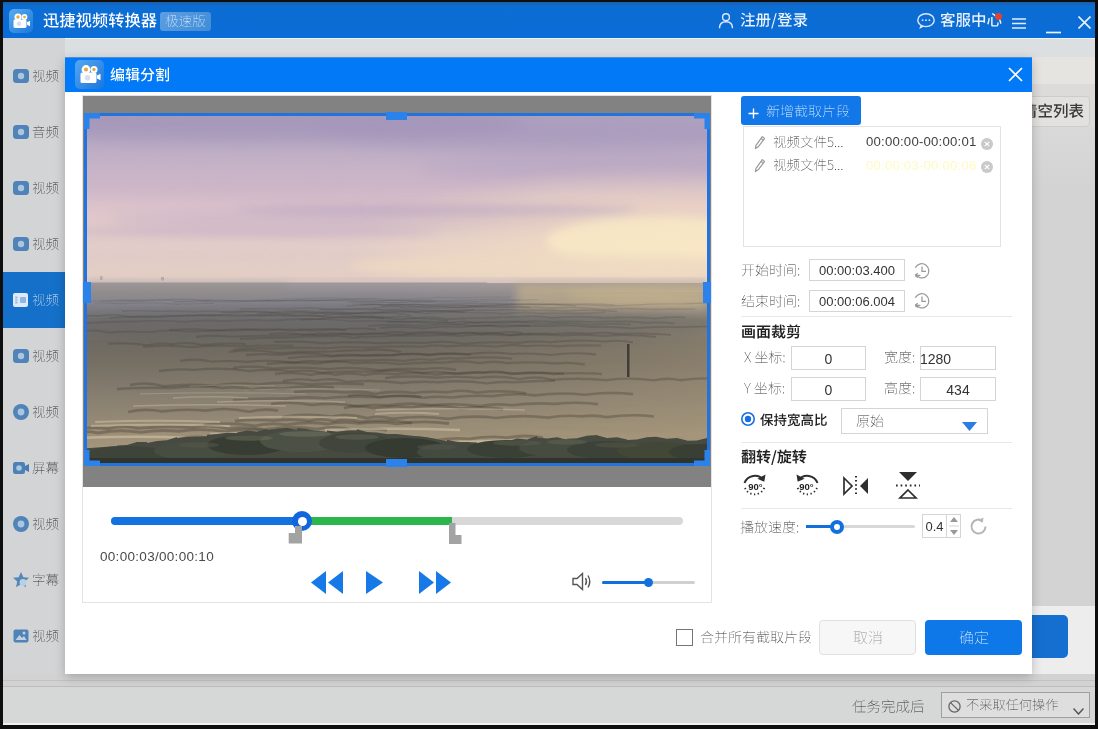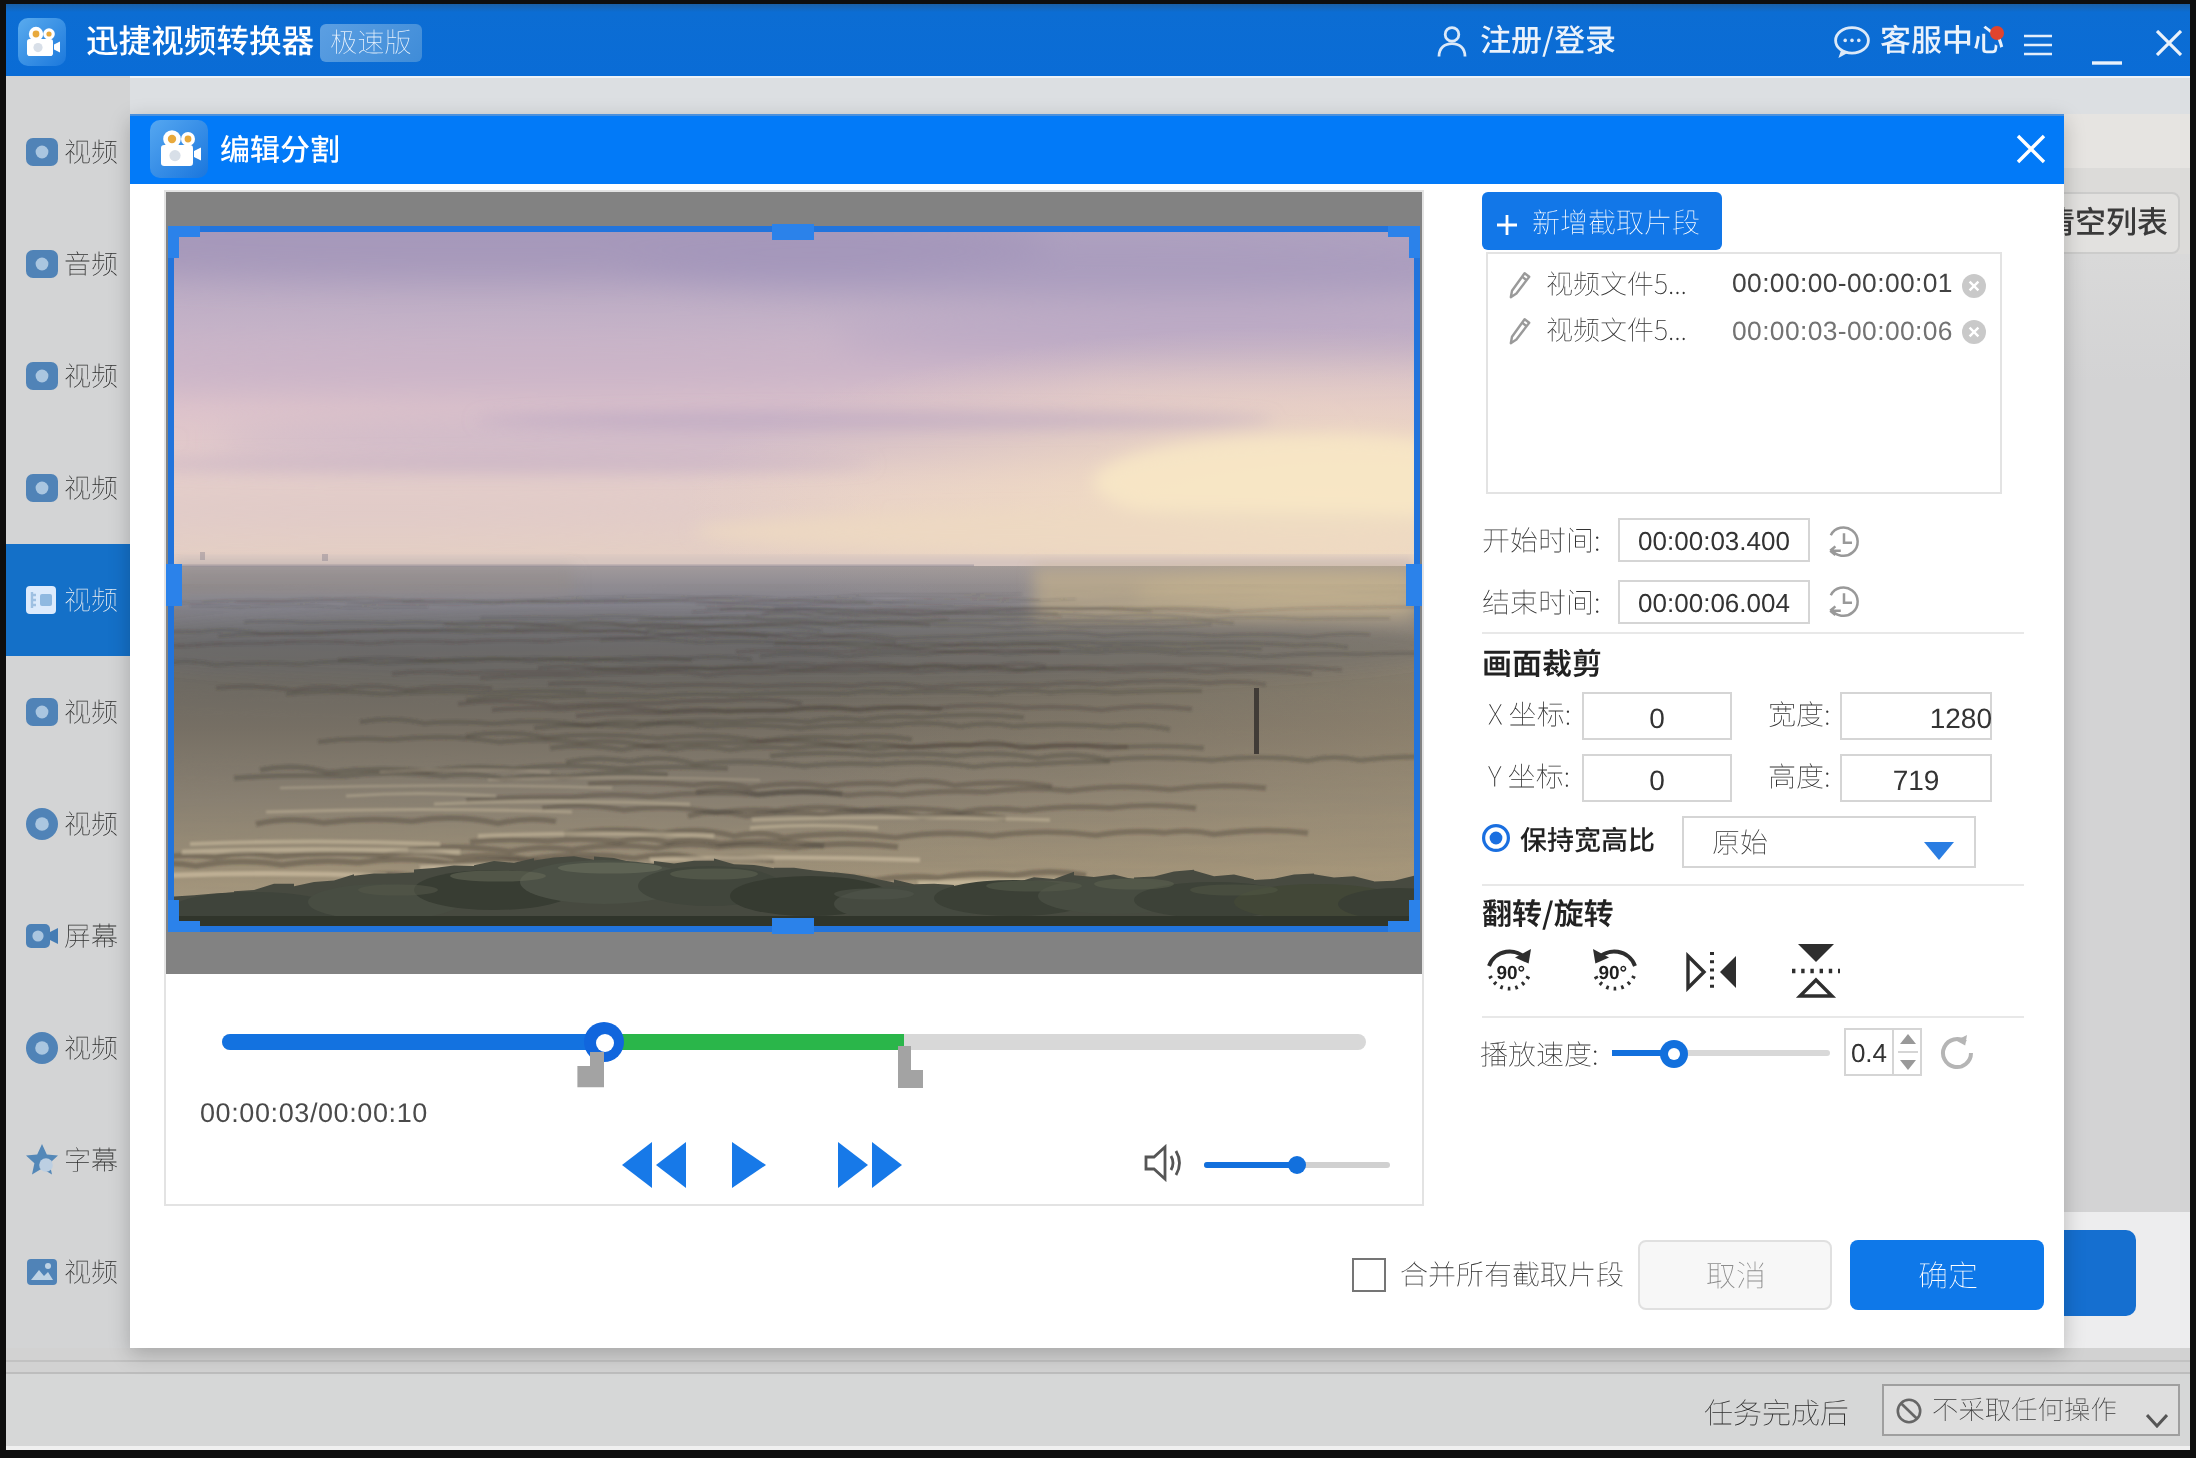--- a/index.html
+++ b/index.html
@@ -484,21 +484,21 @@
       <g fill="none" stroke="#9a9a9a" stroke-width="1.2">
         <path d="M8.3 1.6 L10.6 3.4 L4.2 11.8 L1.4 13.6 L2.0 10.4 Z" stroke-linejoin="round"></path>
         <path d="M7 3.3 L9.3 5.1"></path>
       </g>
     </svg></div>
 <div class="abs" style="left:773px;top:158.0px">
     <svg width="70" height="16" viewBox="0 -11.9 70 16" style="display:block;overflow:visible">
       <path d="M6.3 -10.5H11.9V-3.3H11.6V-10.1H6.7V-3.3H6.3ZM9.2 -3.7H9.6V-0.1Q9.6 0.2 9.7 0.3Q9.8 0.4 10.2 0.4H11.7Q12 0.4 12.2 0.2Q12.3 0 12.4 -0.5Q12.4 -1 12.5 -2.1Q12.6 -2 12.7 -2Q12.8 -1.9 12.9 -1.9Q12.8 -0.8 12.7 -0.2Q12.6 0.3 12.4 0.5Q12.2 0.7 11.7 0.7H10.2Q9.6 0.7 9.4 0.6Q9.2 0.4 9.2 -0.1ZM8.8 -8.9H9.2V-5.7Q9.2 -4.9 9.1 -4Q8.9 -3.1 8.5 -2.2Q8.1 -1.3 7.3 -0.5Q6.5 0.3 5.2 1Q5.2 0.9 5.2 0.9Q5.1 0.8 5.1 0.7Q5 0.7 5 0.6Q6.3 -0 7 -0.8Q7.8 -1.6 8.2 -2.4Q8.6 -3.2 8.7 -4.1Q8.8 -4.9 8.8 -5.7ZM1 -8.8H4.9V-8.4H1ZM2.9 -5.5 3.3 -5.9V0.9H2.9ZM3.3 -5.9Q3.4 -5.8 3.7 -5.4Q4 -5.1 4.3 -4.8Q4.7 -4.4 4.9 -4.1Q5.2 -3.8 5.3 -3.6L5 -3.3Q4.9 -3.5 4.6 -3.8Q4.4 -4.1 4 -4.5Q3.7 -4.9 3.5 -5.2Q3.2 -5.5 3 -5.7ZM4.8 -8.8H4.9L5 -8.9L5.2 -8.7Q4.8 -7.6 4.1 -6.6Q3.4 -5.5 2.6 -4.7Q1.8 -3.8 1 -3.2Q1 -3.3 0.9 -3.3Q0.9 -3.4 0.8 -3.4Q0.7 -3.5 0.7 -3.5Q1.5 -4.1 2.3 -4.9Q3.1 -5.8 3.8 -6.7Q4.4 -7.7 4.8 -8.7ZM2.4 -11 2.7 -11.2Q3.1 -10.8 3.5 -10.3Q3.9 -9.9 4.1 -9.5L3.7 -9.2Q3.6 -9.6 3.2 -10.1Q2.8 -10.6 2.4 -11Z M20.6 -10.4H26.2V-10H20.6ZM23.4 -10.2 23.8 -10.1Q23.7 -9.6 23.5 -9Q23.3 -8.4 23.1 -8L22.7 -8.2Q22.9 -8.6 23.1 -9.2Q23.3 -9.8 23.4 -10.2ZM21 -8.3H25.7V-1.9H25.3V-7.9H21.4V-1.9H21ZM23.2 -7.1H23.6Q23.6 -5.5 23.5 -4.4Q23.4 -3.2 23.2 -2.3Q23 -1.4 22.6 -0.8Q22.2 -0.2 21.5 0.2Q20.8 0.7 19.7 1Q19.7 0.9 19.6 0.8Q19.5 0.7 19.5 0.7Q20.5 0.4 21.2 -0Q21.8 -0.4 22.2 -1Q22.6 -1.6 22.8 -2.5Q23 -3.3 23.1 -4.4Q23.2 -5.6 23.2 -7.1ZM23.4 -1.3 23.7 -1.6Q24.2 -1.3 24.7 -0.8Q25.2 -0.4 25.7 -0Q26.1 0.4 26.4 0.7L26.1 1Q25.9 0.7 25.4 0.3Q24.9 -0.1 24.4 -0.6Q23.9 -1 23.4 -1.3ZM17.6 -9.3H19.9V-8.9H17.6ZM14.2 -6.8H20.2V-6.4H14.2ZM17.3 -11.2H17.7V-6.6H17.3ZM15.4 -10H15.8V-6.6H15.4ZM19.6 -5.2 20 -5.1Q19.6 -3.7 18.9 -2.5Q18.2 -1.4 17.2 -0.5Q16.1 0.4 14.7 1Q14.7 0.9 14.6 0.8Q14.5 0.8 14.4 0.7Q15.8 0.1 16.8 -0.7Q17.9 -1.6 18.5 -2.7Q19.2 -3.8 19.6 -5.2ZM15.7 -5.3 16.1 -5.2Q15.8 -4.4 15.4 -3.6Q15 -2.8 14.6 -2.3Q14.5 -2.3 14.5 -2.3Q14.4 -2.4 14.3 -2.4Q14.3 -2.5 14.2 -2.5Q14.7 -3.1 15.1 -3.8Q15.4 -4.5 15.7 -5.3ZM17.2 -6.5H17.6V-2.3H17.2Z M37.2 -8.6 37.6 -8.4Q36.7 -6 35.4 -4.2Q34 -2.4 32.2 -1.2Q30.3 0.1 27.9 0.9Q27.9 0.9 27.8 0.8Q27.8 0.7 27.7 0.6Q27.7 0.6 27.6 0.5Q30.1 -0.3 31.9 -1.5Q33.7 -2.7 35.1 -4.5Q36.4 -6.2 37.2 -8.6ZM30.2 -8.5Q31 -6.3 32.4 -4.5Q33.8 -2.7 35.7 -1.4Q37.5 -0.1 39.9 0.5Q39.9 0.6 39.8 0.6Q39.7 0.7 39.7 0.7Q39.6 0.8 39.6 0.9Q37.2 0.2 35.3 -1.1Q33.5 -2.4 32.1 -4.3Q30.7 -6.1 29.8 -8.4ZM27.8 -8.7H39.8V-8.3H27.8ZM32.9 -11.1 33.2 -11.2Q33.6 -10.8 33.9 -10.2Q34.3 -9.6 34.4 -9.2L34 -9Q33.9 -9.4 33.5 -10Q33.2 -10.6 32.9 -11.1Z M48.9 -11.1H49.3V1H48.9ZM46.5 -10.6 46.9 -10.5Q46.7 -9.6 46.5 -8.6Q46.2 -7.7 45.9 -7Q45.5 -6.2 45.1 -5.5Q45.1 -5.6 45 -5.6Q45 -5.7 44.9 -5.7Q44.9 -5.8 44.8 -5.8Q45.2 -6.4 45.6 -7.1Q45.9 -7.9 46.1 -8.8Q46.4 -9.7 46.5 -10.6ZM46.3 -8.3H52.6V-7.9H46.2ZM44.8 -4.3H53.2V-3.9H44.8ZM44.5 -11.2 44.8 -11.1Q44.4 -9.9 43.9 -8.8Q43.3 -7.8 42.7 -6.8Q42.1 -5.9 41.4 -5.1Q41.4 -5.2 41.3 -5.2Q41.3 -5.3 41.2 -5.4Q41.2 -5.4 41.1 -5.5Q41.8 -6.2 42.4 -7.1Q43 -8 43.5 -9Q44.1 -10.1 44.5 -11.2ZM43.1 -7.9 43.4 -8.3 43.5 -8.3V0.9H43.1Z M57.3 0.2Q56.6 0.2 56 -0Q55.5 -0.2 55.1 -0.5Q54.7 -0.8 54.4 -1.1L54.7 -1.5Q55 -1.2 55.3 -0.9Q55.7 -0.6 56.2 -0.4Q56.7 -0.3 57.4 -0.3Q58 -0.3 58.6 -0.6Q59.1 -1 59.5 -1.6Q59.8 -2.3 59.8 -3.1Q59.8 -4.3 59.2 -5.1Q58.5 -5.8 57.4 -5.8Q56.8 -5.8 56.4 -5.6Q56 -5.4 55.6 -5.2L55.2 -5.4L55.5 -9.8H59.8V-9.4H56L55.7 -5.8Q56 -6 56.5 -6.1Q56.9 -6.3 57.4 -6.3Q58.2 -6.3 58.9 -5.9Q59.5 -5.6 59.9 -4.9Q60.3 -4.2 60.3 -3.1Q60.3 -2.1 59.9 -1.3Q59.4 -0.6 58.8 -0.2Q58.1 0.2 57.3 0.2Z M62.6 0.2Q62.4 0.2 62.2 0Q62 -0.1 62 -0.4Q62 -0.7 62.2 -0.9Q62.4 -1 62.6 -1Q62.8 -1 63 -0.9Q63.1 -0.7 63.1 -0.4Q63.1 -0.1 63 0Q62.8 0.2 62.6 0.2Z M65.7 0.2Q65.5 0.2 65.3 0Q65.2 -0.1 65.2 -0.4Q65.2 -0.7 65.3 -0.9Q65.5 -1 65.7 -1Q65.9 -1 66.1 -0.9Q66.3 -0.7 66.3 -0.4Q66.3 -0.1 66.1 0Q65.9 0.2 65.7 0.2Z M68.8 0.2Q68.6 0.2 68.5 0Q68.3 -0.1 68.3 -0.4Q68.3 -0.7 68.5 -0.9Q68.6 -1 68.8 -1Q69 -1 69.2 -0.9Q69.4 -0.7 69.4 -0.4Q69.4 -0.1 69.2 0Q69 0.2 68.8 0.2Z" fill="#333333"></path>
     </svg>
   </div>
-<div class="abs" style="left:866px;top:157.5px;font-size:13.2px;color:#737373;letter-spacing:0.2px">00:00:03-00:00:06</div>
+<div class="abs" style="left:866px;top:157.5px;font-size:13.2px;color:#fef9c3;letter-spacing:0.2px">00:00:03-00:00:06</div>
 <div class="abs" style="left:981px;top:159.0px"><svg width="12" height="12" viewBox="0 0 12 12">
       <circle cx="6" cy="6" r="6" fill="#c9c9c9"></circle>
       <path d="M3.8 3.8 L8.2 8.2 M8.2 3.8 L3.8 8.2" stroke="#fff" stroke-width="1.2"></path>
     </svg></div>
 <div class="abs" style="left:741px;top:263.2px">
     <svg width="59" height="17" viewBox="0 -12.3 59 17" style="display:block;overflow:visible">
       <path d="M1.4 -10.6H12.7V-10.2H1.4ZM0.8 -5.6H13.2V-5.2H0.8ZM9.4 -10.5H9.8V1H9.4ZM4.4 -10.5H4.8V-6.4Q4.8 -5.4 4.7 -4.4Q4.6 -3.4 4.2 -2.4Q3.9 -1.5 3.1 -0.6Q2.4 0.3 1.2 1Q1.2 1 1.1 0.9Q1.1 0.9 1 0.8Q1 0.8 0.9 0.7Q2.1 -0 2.8 -0.9Q3.5 -1.7 3.8 -2.6Q4.2 -3.5 4.3 -4.5Q4.4 -5.5 4.4 -6.4Z M20.9 -0.1H26.3V0.3H20.9ZM20.7 -4.5H26.5V0.9H26.1V-4.1H21.1V1H20.7ZM24.6 -9.4 24.9 -9.5Q25.4 -8.9 25.9 -8.2Q26.3 -7.5 26.7 -6.9Q27.1 -6.2 27.4 -5.7L27 -5.5Q26.8 -6 26.4 -6.7Q26 -7.4 25.5 -8.1Q25.1 -8.8 24.6 -9.4ZM20 -6Q20 -6 19.9 -6.1Q19.9 -6.2 19.9 -6.3Q19.8 -6.4 19.8 -6.5Q20 -6.5 20.2 -6.7Q20.4 -7 20.7 -7.4Q20.9 -7.6 21.2 -8Q21.4 -8.4 21.8 -9Q22.2 -9.6 22.6 -10.3Q22.9 -11 23.3 -11.7L23.7 -11.5Q23.2 -10.5 22.6 -9.6Q22.1 -8.7 21.5 -7.8Q21 -7 20.4 -6.3V-6.3Q20.4 -6.3 20.3 -6.3Q20.2 -6.2 20.2 -6.2Q20.1 -6.1 20 -6.1Q20 -6 20 -6ZM20 -6V-6.4L20.4 -6.6L26.6 -6.9Q26.6 -6.8 26.6 -6.7Q26.7 -6.6 26.7 -6.6Q24.9 -6.4 23.7 -6.3Q22.5 -6.3 21.8 -6.2Q21.1 -6.2 20.7 -6.1Q20.4 -6.1 20.2 -6.1Q20 -6 20 -6ZM15.2 -3.9Q15.4 -4.6 15.7 -5.6Q15.9 -6.5 16.2 -7.6Q16.4 -8.6 16.6 -9.7Q16.8 -10.7 16.9 -11.6L17.3 -11.6Q17.2 -10.7 17 -9.6Q16.8 -8.6 16.5 -7.5Q16.3 -6.4 16.1 -5.5Q15.8 -4.5 15.6 -3.8ZM14.7 -8.7H19.2V-8.2H14.7ZM19 -8.7H19.1L19.1 -8.7L19.4 -8.6Q19.2 -5.9 18.6 -4Q18 -2.2 17.1 -0.9Q16.2 0.3 15 1Q15 0.9 14.9 0.8Q14.8 0.7 14.7 0.6Q15.8 0 16.7 -1.2Q17.6 -2.3 18.2 -4.2Q18.8 -6 19 -8.5ZM15.2 -3.9 15.4 -4.2Q16.1 -3.9 16.7 -3.5Q17.3 -3 17.9 -2.6Q18.5 -2.1 19 -1.7Q19.4 -1.2 19.8 -0.8L19.5 -0.5Q19.2 -0.9 18.7 -1.3Q18.2 -1.8 17.6 -2.2Q17 -2.7 16.4 -3.1Q15.8 -3.6 15.2 -3.9Z M29.6 -10.4H33.3V-1.6H29.6V-2H32.9V-10H29.6ZM29.6 -6.3H33.2V-5.9H29.6ZM29.4 -10.4H29.8V-0.5H29.4ZM34 -8.6H41.3V-8.2H34ZM38.9 -11.6H39.4V0.1Q39.4 0.4 39.2 0.6Q39.1 0.8 38.8 0.8Q38.5 0.9 37.9 0.9Q37.3 0.9 36.2 0.9Q36.2 0.8 36.1 0.7Q36.1 0.6 36 0.5Q36.6 0.5 37.2 0.5Q37.7 0.5 38 0.5Q38.4 0.5 38.6 0.5Q38.8 0.4 38.9 0.4Q38.9 0.3 38.9 0.1ZM34.8 -6.7 35.2 -6.8Q35.6 -6.3 36 -5.6Q36.5 -4.9 36.9 -4.3Q37.3 -3.7 37.5 -3.3L37.1 -3.1Q36.9 -3.5 36.5 -4.1Q36.1 -4.8 35.7 -5.4Q35.3 -6.1 34.8 -6.7Z M43.6 -8.7H44V1H43.6ZM43.8 -11.2 44.1 -11.4Q44.4 -11.1 44.7 -10.7Q45.1 -10.4 45.4 -10.1Q45.7 -9.7 45.8 -9.5L45.5 -9.2Q45.3 -9.5 45.1 -9.8Q44.8 -10.2 44.4 -10.5Q44.1 -10.9 43.8 -11.2ZM47.1 -10.8H54.3V-10.3H47.1ZM54 -10.8H54.4V0.2Q54.4 0.5 54.3 0.7Q54.2 0.8 54.1 0.9Q53.8 0.9 53.4 0.9Q53 1 52.4 1Q52.4 0.9 52.3 0.7Q52.3 0.6 52.2 0.5Q52.8 0.5 53.2 0.5Q53.6 0.5 53.8 0.5Q53.9 0.5 54 0.4Q54 0.4 54 0.3ZM47 -4.3V-1.9H51V-4.3ZM47 -7.1V-4.7H51V-7.1ZM46.5 -7.5H51.4V-1.5H46.5Z M57.6 -5.8Q57.4 -5.8 57.2 -6Q57 -6.1 57 -6.4Q57 -6.7 57.2 -6.9Q57.4 -7 57.6 -7Q57.8 -7 58 -6.9Q58.2 -6.7 58.2 -6.4Q58.2 -6.1 58 -6Q57.8 -5.8 57.6 -5.8ZM57.6 0.2Q57.4 0.2 57.2 0Q57 -0.1 57 -0.4Q57 -0.7 57.2 -0.9Q57.4 -1.1 57.6 -1.1Q57.8 -1.1 58 -0.9Q58.2 -0.7 58.2 -0.4Q58.2 -0.1 58 0Q57.8 0.2 57.6 0.2Z" fill="#333333"></path>
     </svg>
   </div>
 <div class="abs" style="left:809px;top:259px;width:96px;height:22px;border:1px solid #d5d5d5"></div>
@@ -532,35 +532,35 @@
     </svg>
   </div>
 <div class="abs" style="left:791px;top:346px;width:75px;height:24px;border:1px solid #d5d5d5"></div>
 <div class="abs" style="left:791px;top:351px;width:75px;text-align:center;font-size:14px;color:#333">0</div>
 <div class="abs" style="left:884px;top:350.2px">
     <svg width="31" height="17" viewBox="0 -12.3 31 17" style="display:block;overflow:visible">
       <path d="M1.2 -10.3H12.9V-8.1H12.5V-9.9H1.6V-8.1H1.2ZM2.4 -8H11.6V-7.6H2.4ZM4.9 -9.3H5.3V-6.3H4.9ZM8.7 -9.3H9.1V-6.3H8.7ZM7.5 -2.6H7.9V-0.1Q7.9 0.2 8.1 0.3Q8.3 0.4 8.9 0.4Q9 0.4 9.4 0.4Q9.9 0.4 10.4 0.4Q10.8 0.4 11.3 0.4Q11.7 0.4 11.9 0.4Q12.3 0.4 12.5 0.2Q12.7 0 12.8 -0.5Q12.9 -1 12.9 -2.1Q13 -2 13.1 -2Q13.1 -2 13.2 -1.9Q13.3 -1.9 13.3 -1.9Q13.3 -0.8 13.2 -0.2Q13.1 0.4 12.8 0.6Q12.5 0.8 11.9 0.8Q11.9 0.8 11.6 0.8Q11.2 0.8 10.8 0.8Q10.4 0.8 10 0.8Q9.6 0.8 9.3 0.8Q9 0.8 8.9 0.8Q8.4 0.8 8.1 0.7Q7.8 0.7 7.6 0.5Q7.5 0.3 7.5 -0.1ZM6.4 -11.6 6.7 -11.7Q7 -11.4 7.3 -10.9Q7.5 -10.5 7.6 -10.2L7.3 -10Q7.1 -10.3 6.9 -10.8Q6.6 -11.2 6.4 -11.6ZM6.6 -4.7H7V-3.6Q7 -3.2 6.9 -2.7Q6.8 -2.2 6.5 -1.7Q6.2 -1.1 5.5 -0.6Q4.9 -0.1 3.8 0.4Q2.7 0.8 1 1.2Q1 1.2 0.9 1.1Q0.9 1.1 0.8 1Q0.8 0.9 0.7 0.9Q2.4 0.5 3.5 0Q4.5 -0.4 5.2 -0.9Q5.8 -1.4 6.1 -1.8Q6.4 -2.3 6.5 -2.8Q6.6 -3.2 6.6 -3.6ZM3.1 -5.7H10.8V-1.3H10.4V-5.3H3.5V-1.3H3.1Z M16.8 -7.7H27V-7.3H16.8ZM17.1 -3.6H25.4V-3.2H17.1ZM19.4 -9.2H19.8V-5.3H24.1V-9.2H24.5V-4.9H19.4ZM25.3 -3.6H25.4L25.5 -3.7L25.7 -3.5Q25.2 -2.4 24.2 -1.7Q23.2 -0.9 22 -0.4Q20.7 0.1 19.4 0.4Q18 0.7 16.6 0.9Q16.6 0.8 16.5 0.7Q16.5 0.6 16.4 0.5Q17.8 0.4 19.1 0.1Q20.5 -0.2 21.7 -0.7Q22.9 -1.2 23.8 -1.9Q24.8 -2.6 25.3 -3.5ZM19.2 -3.2Q19.9 -2.1 21.1 -1.3Q22.4 -0.5 24 -0.1Q25.6 0.4 27.3 0.6Q27.3 0.7 27.2 0.7Q27.2 0.8 27.1 0.9Q27.1 0.9 27.1 1Q25.3 0.8 23.7 0.2Q22.1 -0.3 20.8 -1.1Q19.6 -1.9 18.8 -3ZM16.2 -10.1H27.2V-9.6H16.2ZM16 -10.1H16.4V-6.2Q16.4 -5.4 16.3 -4.5Q16.3 -3.6 16.2 -2.6Q16 -1.6 15.8 -0.7Q15.5 0.2 15 1Q15 1 14.9 0.9Q14.9 0.9 14.8 0.8Q14.7 0.8 14.7 0.8Q15.1 0 15.4 -0.9Q15.6 -1.8 15.8 -2.7Q15.9 -3.6 15.9 -4.5Q16 -5.4 16 -6.2ZM20.8 -11.5 21.2 -11.7Q21.4 -11.3 21.7 -10.8Q22 -10.3 22.1 -10L21.7 -9.8Q21.6 -10.2 21.3 -10.7Q21.1 -11.1 20.8 -11.5Z M29.6 -5.8Q29.4 -5.8 29.2 -6Q29.1 -6.1 29.1 -6.4Q29.1 -6.7 29.2 -6.9Q29.4 -7 29.6 -7Q29.8 -7 30 -6.9Q30.2 -6.7 30.2 -6.4Q30.2 -6.1 30 -6Q29.8 -5.8 29.6 -5.8ZM29.6 0.2Q29.4 0.2 29.2 0Q29.1 -0.1 29.1 -0.4Q29.1 -0.7 29.2 -0.9Q29.4 -1.1 29.6 -1.1Q29.8 -1.1 30 -0.9Q30.2 -0.7 30.2 -0.4Q30.2 -0.1 30 0Q29.8 0.2 29.6 0.2Z" fill="#333333"></path>
     </svg>
   </div>
 <div class="abs" style="left:920px;top:346px;width:76px;height:24px;border:1px solid #d5d5d5"></div>
-<div class="abs" style="left:920px;top:351px;width:76px;text-align:right;font-size:14px;color:#333">1280</div>
+<div class="abs" style="left:920px;top:351px;width:76px;text-align:left;font-size:14px;color:#333">1280</div>
 <div class="abs" style="left:744px;top:381.2px">
     <svg width="41" height="17" viewBox="0 -12.3 41 17" style="display:block;overflow:visible">
       <path d="M3.1 0V-4.2L0.1 -10.2H0.6L2.2 -6.9Q2.5 -6.3 2.8 -5.8Q3 -5.2 3.3 -4.7H3.4Q3.7 -5.2 4 -5.8Q4.3 -6.3 4.5 -6.9L6.2 -10.2H6.7L3.6 -4.2V0Z M10.7 0H23V0.4H10.7ZM11.6 -3.8H22.1V-3.4H11.6ZM16.6 -11.4H17V0.2H16.6ZM13.7 -10.9 14.1 -10.8Q13.6 -8.8 12.8 -7.3Q12 -5.7 10.8 -4.7Q10.8 -4.7 10.7 -4.8Q10.7 -4.9 10.6 -4.9Q10.5 -5 10.5 -5Q11.7 -6 12.5 -7.5Q13.3 -9 13.7 -10.9ZM13 -8.2 13.3 -8.4Q13.7 -8 14.2 -7.5Q14.7 -7 15.2 -6.6Q15.6 -6.1 15.9 -5.8L15.6 -5.5Q15.3 -5.8 14.8 -6.3Q14.4 -6.8 13.9 -7.3Q13.4 -7.8 13 -8.2ZM20.4 -10.9 20.8 -10.8Q20.4 -8.9 19.6 -7.5Q18.8 -6 17.6 -5.1Q17.6 -5.1 17.5 -5.2Q17.4 -5.2 17.4 -5.3Q17.3 -5.3 17.3 -5.4Q18.5 -6.3 19.2 -7.7Q20 -9.1 20.4 -10.9ZM19.6 -8.2 19.9 -8.4Q20.4 -7.9 21 -7.3Q21.6 -6.7 22.1 -6.1Q22.6 -5.5 22.9 -5.1L22.6 -4.8Q22.3 -5.3 21.8 -5.9Q21.3 -6.4 20.7 -7.1Q20.1 -7.7 19.6 -8.2Z M30.3 -10.4H36.4V-10H30.3ZM29.8 -7H37.1V-6.6H29.8ZM33 -6.8H33.4V0.3Q33.4 0.5 33.3 0.7Q33.2 0.8 33 0.9Q32.8 0.9 32.3 0.9Q31.8 0.9 31.1 0.9Q31.1 0.9 31 0.7Q31 0.6 30.9 0.5Q31.6 0.5 32.1 0.5Q32.6 0.5 32.7 0.5Q32.9 0.5 32.9 0.4Q33 0.4 33 0.3ZM34.8 -4.7 35.2 -4.8Q35.6 -4.1 35.9 -3.4Q36.3 -2.6 36.6 -1.9Q36.8 -1.2 37 -0.7L36.6 -0.5Q36.4 -1.1 36.2 -1.8Q35.9 -2.5 35.5 -3.2Q35.2 -4 34.8 -4.7ZM31.1 -4.8 31.5 -4.7Q31.3 -3.9 31 -3.1Q30.6 -2.4 30.3 -1.7Q29.9 -1 29.5 -0.5Q29.5 -0.5 29.4 -0.6Q29.4 -0.6 29.3 -0.7Q29.2 -0.7 29.1 -0.7Q29.8 -1.5 30.3 -2.6Q30.8 -3.6 31.1 -4.8ZM24.7 -8.5H29.5V-8H24.7ZM27.1 -11.6H27.5V1H27.1ZM27 -8.3 27.4 -8.2Q27.2 -7.5 26.9 -6.7Q26.6 -5.9 26.2 -5.1Q25.8 -4.3 25.4 -3.7Q25 -3 24.6 -2.5Q24.6 -2.6 24.5 -2.6Q24.4 -2.7 24.4 -2.8Q24.3 -2.8 24.3 -2.8Q24.8 -3.4 25.3 -4.3Q25.9 -5.2 26.3 -6.3Q26.8 -7.4 27 -8.3ZM27.4 -7.7Q27.5 -7.5 27.8 -7.2Q28.1 -6.8 28.4 -6.4Q28.8 -5.9 29 -5.6Q29.3 -5.2 29.4 -5L29.1 -4.7Q29 -4.9 28.7 -5.3Q28.4 -5.7 28.1 -6.1Q27.8 -6.6 27.5 -6.9Q27.2 -7.3 27.1 -7.5Z M39.4 -5.8Q39.2 -5.8 39.1 -6Q38.9 -6.1 38.9 -6.4Q38.9 -6.7 39.1 -6.9Q39.2 -7 39.4 -7Q39.7 -7 39.8 -6.9Q40 -6.7 40 -6.4Q40 -6.1 39.8 -6Q39.7 -5.8 39.4 -5.8ZM39.4 0.2Q39.2 0.2 39.1 0Q38.9 -0.1 38.9 -0.4Q38.9 -0.7 39.1 -0.9Q39.2 -1.1 39.4 -1.1Q39.7 -1.1 39.8 -0.9Q40 -0.7 40 -0.4Q40 -0.1 39.8 0Q39.7 0.2 39.4 0.2Z" fill="#333333"></path>
     </svg>
   </div>
 <div class="abs" style="left:791px;top:377px;width:75px;height:24px;border:1px solid #d5d5d5"></div>
 <div class="abs" style="left:791px;top:382px;width:75px;text-align:center;font-size:14px;color:#333">0</div>
 <div class="abs" style="left:884px;top:381.2px">
     <svg width="31" height="17" viewBox="0 -12.3 31 17" style="display:block;overflow:visible">
       <path d="M0.9 -10H13.1V-9.6H0.9ZM3.7 -8.1V-6.4H10.4V-8.1ZM3.3 -8.6H10.8V-6H3.3ZM1.5 -4.9H12.3V-4.5H1.9V1H1.5ZM12.1 -4.9H12.5V0.3Q12.5 0.5 12.4 0.6Q12.3 0.7 12.2 0.8Q12 0.9 11.6 0.9Q11.3 0.9 10.7 0.9Q10.7 0.8 10.6 0.7Q10.6 0.6 10.5 0.5Q10.8 0.5 11.1 0.5Q11.4 0.5 11.6 0.5Q11.8 0.5 11.9 0.5Q12.1 0.5 12.1 0.3ZM6.5 -11.6 6.8 -11.6Q7 -11.2 7.2 -10.7Q7.3 -10.1 7.4 -9.8L7.1 -9.7Q7 -10.1 6.8 -10.6Q6.7 -11.1 6.5 -11.6ZM4.2 -3.4H9.8V-0.8H4.2V-1.2H9.4V-3H4.2ZM4 -3.4H4.5V0.1H4Z M16.8 -7.7H27V-7.3H16.8ZM17.1 -3.6H25.4V-3.2H17.1ZM19.4 -9.2H19.8V-5.3H24.1V-9.2H24.5V-4.9H19.4ZM25.3 -3.6H25.4L25.5 -3.7L25.7 -3.5Q25.2 -2.4 24.2 -1.7Q23.2 -0.9 22 -0.4Q20.7 0.1 19.4 0.4Q18 0.7 16.6 0.9Q16.6 0.8 16.5 0.7Q16.5 0.6 16.4 0.5Q17.8 0.4 19.1 0.1Q20.5 -0.2 21.7 -0.7Q22.9 -1.2 23.8 -1.9Q24.8 -2.6 25.3 -3.5ZM19.2 -3.2Q19.9 -2.1 21.1 -1.3Q22.4 -0.5 24 -0.1Q25.6 0.4 27.3 0.6Q27.3 0.7 27.2 0.7Q27.2 0.8 27.1 0.9Q27.1 0.9 27.1 1Q25.3 0.8 23.7 0.2Q22.1 -0.3 20.8 -1.1Q19.6 -1.9 18.8 -3ZM16.2 -10.1H27.2V-9.6H16.2ZM16 -10.1H16.4V-6.2Q16.4 -5.4 16.3 -4.5Q16.3 -3.6 16.2 -2.6Q16 -1.6 15.8 -0.7Q15.5 0.2 15 1Q15 1 14.9 0.9Q14.9 0.9 14.8 0.8Q14.7 0.8 14.7 0.8Q15.1 0 15.4 -0.9Q15.6 -1.8 15.8 -2.7Q15.9 -3.6 15.9 -4.5Q16 -5.4 16 -6.2ZM20.8 -11.5 21.2 -11.7Q21.4 -11.3 21.7 -10.8Q22 -10.3 22.1 -10L21.7 -9.8Q21.6 -10.2 21.3 -10.7Q21.1 -11.1 20.8 -11.5Z M29.6 -5.8Q29.4 -5.8 29.2 -6Q29.1 -6.1 29.1 -6.4Q29.1 -6.7 29.2 -6.9Q29.4 -7 29.6 -7Q29.8 -7 30 -6.9Q30.2 -6.7 30.2 -6.4Q30.2 -6.1 30 -6Q29.8 -5.8 29.6 -5.8ZM29.6 0.2Q29.4 0.2 29.2 0Q29.1 -0.1 29.1 -0.4Q29.1 -0.7 29.2 -0.9Q29.4 -1.1 29.6 -1.1Q29.8 -1.1 30 -0.9Q30.2 -0.7 30.2 -0.4Q30.2 -0.1 30 0Q29.8 0.2 29.6 0.2Z" fill="#333333"></path>
     </svg>
   </div>
 <div class="abs" style="left:920px;top:377px;width:76px;height:24px;border:1px solid #d5d5d5"></div>
-<div class="abs" style="left:920px;top:382px;width:76px;text-align:center;font-size:14px;color:#333">719</div>
+<div class="abs" style="left:920px;top:382px;width:76px;text-align:center;font-size:14px;color:#333">434</div>
 <div class="abs" style="left:741px;top:412px"><svg width="14" height="14" viewBox="0 0 14 14">
       <circle cx="7" cy="7" r="6.2" fill="none" stroke="#1a6fe0" stroke-width="1.6"></circle>
       <circle cx="7" cy="7" r="3.2" fill="#1a6fe0"></circle>
     </svg></div>
 <div class="abs" style="left:760px;top:412.5px">
     <svg width="68" height="16" viewBox="0 -11.9 68 16" style="display:block;overflow:visible">
       <path d="M8 -6.7H9.3V1.1H8ZM4.2 -4.8H12.9V-3.7H4.2ZM9.6 -4.3Q10 -3.6 10.6 -2.8Q11.2 -2.1 11.9 -1.4Q12.6 -0.8 13.3 -0.4Q13.2 -0.3 13 -0.1Q12.8 0.1 12.7 0.2Q12.5 0.4 12.4 0.6Q11.7 0.1 11 -0.6Q10.3 -1.4 9.6 -2.2Q9 -3.1 8.6 -4ZM7.8 -4.4 8.8 -4.1Q8.3 -3.2 7.7 -2.3Q7 -1.4 6.2 -0.6Q5.5 0.1 4.7 0.6Q4.6 0.4 4.4 0.2Q4.3 0 4.1 -0.1Q3.9 -0.3 3.8 -0.4Q4.6 -0.8 5.3 -1.5Q6.1 -2.1 6.7 -2.9Q7.3 -3.7 7.8 -4.4ZM6.4 -9.6V-7.5H10.9V-9.6ZM5.2 -10.8H12.2V-6.3H5.2ZM3.6 -11.4 4.8 -11Q4.3 -9.8 3.7 -8.7Q3.1 -7.6 2.4 -6.6Q1.7 -5.6 1 -4.8Q0.9 -5 0.8 -5.2Q0.7 -5.5 0.5 -5.7Q0.4 -6 0.3 -6.1Q0.9 -6.8 1.6 -7.6Q2.2 -8.4 2.7 -9.4Q3.2 -10.4 3.6 -11.4ZM2.2 -7.8 3.5 -9 3.5 -9V1.1H2.2Z M19 -9.7H25.9V-8.6H19ZM18.5 -4.6H26.4V-3.4H18.5ZM18.4 -7.1H26.5V-5.9H18.4ZM21.9 -11.3H23.1V-6.5H21.9ZM23.6 -6.2H24.8V-0.3Q24.8 0.2 24.7 0.5Q24.6 0.8 24.2 0.9Q23.9 1.1 23.4 1.1Q22.9 1.1 22.1 1.1Q22.1 0.9 22 0.5Q21.9 0.2 21.8 -0.1Q22.3 -0.1 22.7 -0.1Q23.2 -0.1 23.4 -0.1Q23.5 -0.1 23.6 -0.1Q23.6 -0.2 23.6 -0.3ZM19.4 -2.6 20.4 -3.2Q20.7 -2.9 21 -2.4Q21.3 -2 21.6 -1.6Q21.8 -1.2 21.9 -0.9L20.9 -0.2Q20.7 -0.6 20.5 -1Q20.3 -1.4 20 -1.8Q19.7 -2.3 19.4 -2.6ZM13.8 -4.4Q14.6 -4.6 15.8 -4.9Q16.9 -5.2 18.1 -5.6L18.2 -4.4Q17.2 -4.1 16.1 -3.7Q15 -3.4 14.1 -3.1ZM14 -8.7H18.2V-7.6H14ZM15.7 -11.4H16.9V-0.3Q16.9 0.1 16.8 0.4Q16.6 0.7 16.4 0.8Q16.1 1 15.7 1Q15.2 1.1 14.6 1.1Q14.6 0.8 14.5 0.5Q14.4 0.1 14.3 -0.1Q14.7 -0.1 15 -0.1Q15.3 -0.1 15.5 -0.1Q15.6 -0.1 15.6 -0.1Q15.7 -0.2 15.7 -0.3Z M28 -10.3H39.6V-7.6H38.3V-9.1H29.2V-7.6H28ZM29.4 -8H38.1V-7H29.4ZM31.3 -8.7H32.6V-6.1H31.3ZM34.9 -8.7H36.2V-6.1H34.9ZM34 -2.6H35.3V-0.6Q35.3 -0.3 35.4 -0.2Q35.5 -0.1 36 -0.1Q36.1 -0.1 36.4 -0.1Q36.7 -0.1 37 -0.1Q37.4 -0.1 37.7 -0.1Q38 -0.1 38.1 -0.1Q38.4 -0.1 38.6 -0.3Q38.7 -0.4 38.8 -0.8Q38.9 -1.2 38.9 -2Q39 -1.9 39.2 -1.8Q39.4 -1.7 39.6 -1.6Q39.9 -1.6 40 -1.5Q39.9 -0.5 39.8 0Q39.6 0.6 39.2 0.8Q38.9 1 38.2 1Q38.1 1 37.9 1Q37.6 1 37.3 1Q37 1 36.7 1Q36.4 1 36.2 1Q36 1 35.9 1Q35.1 1 34.7 0.8Q34.3 0.7 34.1 0.4Q34 0 34 -0.5ZM32.7 -11.2 34.1 -11.5Q34.3 -11.2 34.5 -10.7Q34.7 -10.2 34.8 -9.9L33.4 -9.5Q33.3 -9.8 33.1 -10.3Q32.9 -10.8 32.7 -11.2ZM32.8 -4.1H34.2V-3Q34.2 -2.6 34 -2.2Q33.9 -1.7 33.6 -1.2Q33.2 -0.8 32.6 -0.3Q32 0.1 30.9 0.6Q29.9 1 28.4 1.3Q28.3 1.2 28.1 1Q28 0.8 27.8 0.6Q27.7 0.4 27.5 0.3Q29 -0 29.9 -0.4Q30.9 -0.7 31.5 -1Q32 -1.4 32.3 -1.7Q32.6 -2.1 32.7 -2.4Q32.8 -2.8 32.8 -3.1ZM29.6 -5.7H37.9V-1.5H36.5V-4.6H30.9V-1.4H29.6Z M41.3 -10.1H53.2V-9H41.3ZM44.5 -7.4V-6.4H50.1V-7.4ZM43.2 -8.3H51.4V-5.5H43.2ZM41.7 -4.8H52.4V-3.8H43V1.1H41.7ZM51.5 -4.8H52.8V-0.1Q52.8 0.3 52.7 0.5Q52.6 0.8 52.2 0.9Q51.9 1 51.4 1Q50.9 1 50.3 1Q50.2 0.8 50.1 0.5Q50 0.3 49.9 0.1Q50.2 0.1 50.4 0.1Q50.7 0.1 51 0.1Q51.2 0.1 51.3 0.1Q51.5 0.1 51.5 -0.1ZM46.3 -11.2 47.6 -11.5Q47.8 -11 48 -10.5Q48.2 -10 48.2 -9.7L46.9 -9.3Q46.8 -9.6 46.6 -10.2Q46.5 -10.7 46.3 -11.2ZM44.9 -3.1H50.1V-0.2H44.9V-1.2H48.9V-2.2H44.9ZM44.3 -3.1H45.5V0.4H44.3Z M56.5 -7.3H60.2V-6H56.5ZM65.6 -9.1 66.7 -8Q66.1 -7.4 65.3 -6.8Q64.5 -6.3 63.7 -5.8Q62.9 -5.2 62.2 -4.8Q62.1 -5 61.9 -5.3Q61.7 -5.6 61.5 -5.8Q62.3 -6.2 63 -6.8Q63.8 -7.4 64.5 -8Q65.1 -8.6 65.6 -9.1ZM61.1 -11.3H62.4V-1.3Q62.4 -0.8 62.5 -0.6Q62.7 -0.4 63.1 -0.4Q63.2 -0.4 63.4 -0.4Q63.6 -0.4 63.9 -0.4Q64.2 -0.4 64.4 -0.4Q64.6 -0.4 64.7 -0.4Q65.1 -0.4 65.2 -0.7Q65.4 -1 65.4 -1.6Q65.5 -2.3 65.6 -3.5Q65.7 -3.4 65.9 -3.3Q66.2 -3.2 66.4 -3.1Q66.6 -3 66.8 -2.9Q66.7 -1.6 66.6 -0.7Q66.4 0.1 66 0.4Q65.6 0.8 64.9 0.8Q64.8 0.8 64.5 0.8Q64.2 0.8 63.9 0.8Q63.6 0.8 63.3 0.8Q63 0.8 62.9 0.8Q62.2 0.8 61.8 0.6Q61.4 0.4 61.2 -0.1Q61.1 -0.5 61.1 -1.4ZM55.6 1.1Q55.6 0.9 55.5 0.7Q55.4 0.5 55.2 0.3Q55.1 0.1 55 -0Q55.2 -0.1 55.4 -0.4Q55.6 -0.7 55.6 -1.1V-11.2H57V-0.3Q57 -0.3 56.8 -0.2Q56.7 -0.1 56.5 0.1Q56.3 0.2 56.1 0.4Q55.9 0.6 55.7 0.7Q55.6 0.9 55.6 1.1ZM55.6 1.1 55.4 -0.2 56 -0.7 60.1 -2Q60.1 -1.8 60.1 -1.6Q60.1 -1.3 60.1 -1.1Q60.1 -0.9 60.2 -0.7Q58.8 -0.2 58 0.1Q57.1 0.4 56.7 0.6Q56.2 0.7 56 0.9Q55.7 1 55.6 1.1Z" fill="#222222"></path>
     </svg>
   </div>
 <div class="abs" style="left:841px;top:408px;width:147px;height:26px;border:1px solid #d5d5d5"></div>

